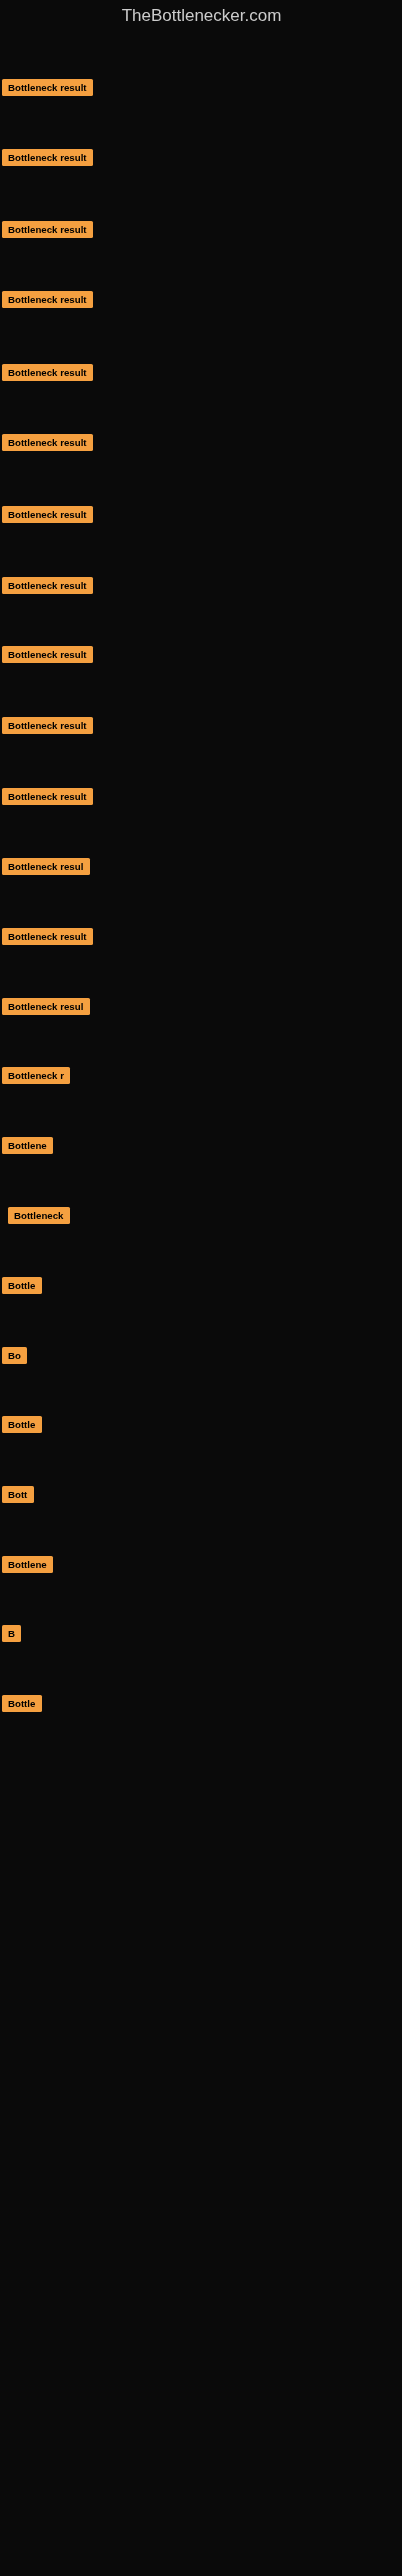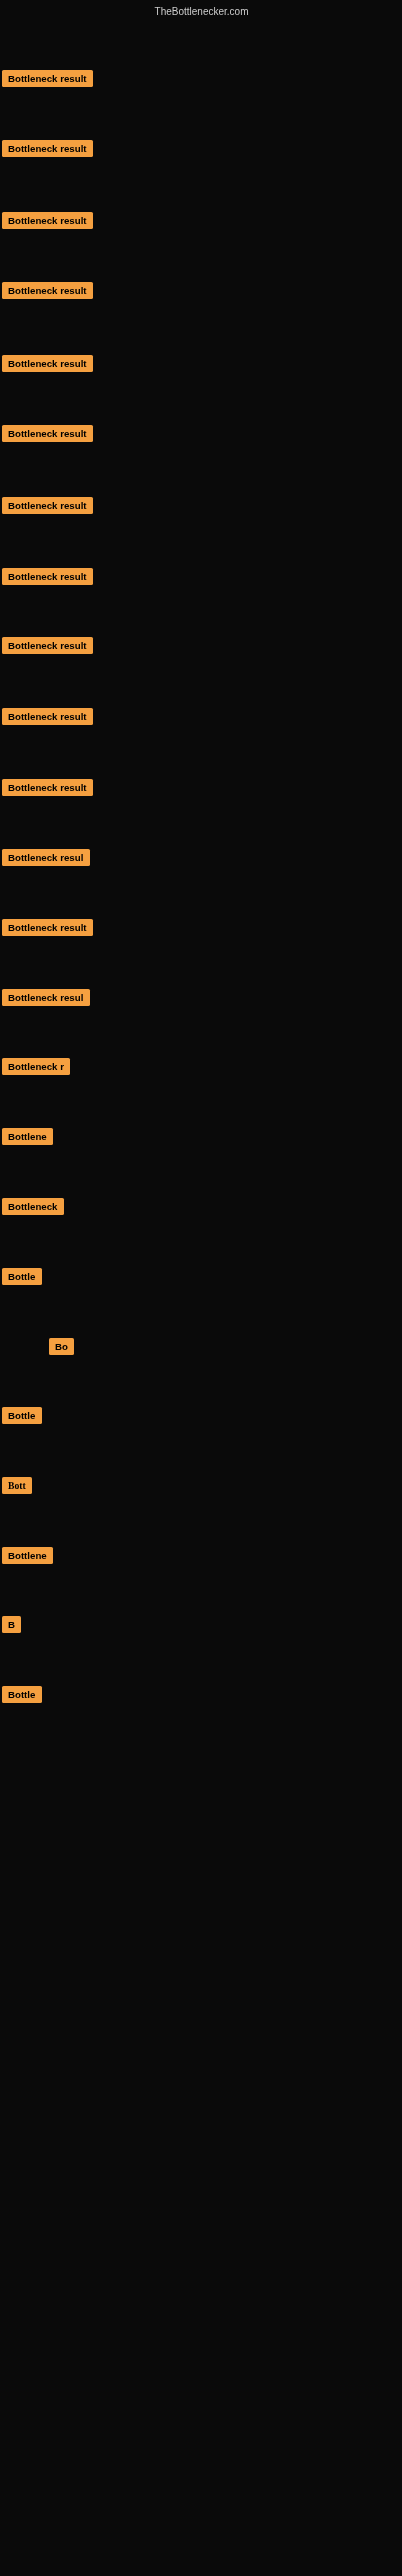--- a/index.html
+++ b/index.html
@@ -10,21 +10,21 @@
     body {
       width: 403px;
       min-height: 2576px;
       background-color: #0a0a0a;
       font-family: Arial, sans-serif;
       position: relative;
     }
     .site-title {
       text-align: center;
       color: #cccccc;
-      font-size: 10px;
+      font-size: 17px;
       padding: 6.4px 0 3.2px 0;
       font-weight: normal;
     }
     .bottleneck-badge {
       background-color: #f5a040;
       color: #000000;
       font-size: 9.7px;
       font-weight: bold;
       padding: 3.2px 6.4px;
       display: inline-block;
@@ -50,22 +50,22 @@
     <div style="position: absolute; top: 473px; left: 0px; padding: 3.2px 1.6px;"><span class="bottleneck-badge" style="max-width: 105px;">Bottleneck result</span></div>
     <div style="position: absolute; top: 544px; left: 0px; padding: 3.2px 1.6px;"><span class="bottleneck-badge" style="max-width: 105px;">Bottleneck result</span></div>
     <div style="position: absolute; top: 613px; left: 0px; padding: 3.2px 1.6px;"><span class="bottleneck-badge" style="max-width: 104px;">Bottleneck result</span></div>
     <div style="position: absolute; top: 684px; left: 0px; padding: 3.2px 1.6px;"><span class="bottleneck-badge" style="max-width: 102px;">Bottleneck result</span></div>
     <div style="position: absolute; top: 755px; left: 0px; padding: 3.2px 1.6px;"><span class="bottleneck-badge" style="max-width: 105px;">Bottleneck result</span></div>
     <div style="position: absolute; top: 825px; left: 0px; padding: 3.2px 1.6px;"><span class="bottleneck-badge" style="max-width: 97px;">Bottleneck resul</span></div>
     <div style="position: absolute; top: 895px; left: 0px; padding: 3.2px 1.6px;"><span class="bottleneck-badge" style="max-width: 101px;">Bottleneck result</span></div>
     <div style="position: absolute; top: 965px; left: 0px; padding: 3.2px 1.6px;"><span class="bottleneck-badge" style="max-width: 95px;">Bottleneck resul</span></div>
     <div style="position: absolute; top: 1034px; left: 0px; padding: 3.2px 1.6px; text-align: right;"><span class="bottleneck-badge" style="max-width: 71px;">Bottleneck r</span></div>
     <div style="position: absolute; top: 1104px; left: 0px; padding: 3.2px 1.6px;"><span class="bottleneck-badge" style="max-width: 56px;">Bottlene</span></div>
-    <div style="position: absolute; top: 1174px; left: 0px; padding: 3.2px 1.6px;"><span class="bottleneck-badge" style="max-width: 63px;">Bottleneck</span></div>
+    <div style="position: absolute; top: 1174px; left: 6px; padding: 3.2px 1.6px;"><span class="bottleneck-badge" style="max-width: 63px;">Bottleneck</span></div>
     <div style="position: absolute; top: 1244px; left: 0px; padding: 3.2px 1.6px;"><span class="bottleneck-badge" style="max-width: 47px;">Bottle</span></div>
-    <div style="position: absolute; top: 1314px; left: 0px; padding: 3.2px 1.6px;"><span class="bottleneck-badge" style="max-width: 26px; margin-left: 47px;">Bo</span></div>
+    <div style="position: absolute; top: 1314px; left: 0px; padding: 3.2px 1.6px;"><span class="bottleneck-badge" style="max-width: 26px;">Bo</span></div>
     <div style="position: absolute; top: 1383px; left: 0px; padding: 3.2px 1.6px;"><span class="bottleneck-badge" style="max-width: 48px;">Bottle</span></div>
-    <div style="position: absolute; top: 1453px; left: 0px; padding: 3.2px 1.6px;"><span class="bottleneck-badge" style="max-width: 37px; font-family: Liberation Serif, serif;">Bott</span></div>
+    <div style="position: absolute; top: 1453px; left: 0px; padding: 3.2px 1.6px;"><span class="bottleneck-badge" style="max-width: 37px;">Bott</span></div>
     <div style="position: absolute; top: 1523px; left: 0px; padding: 3.2px 1.6px;"><span class="bottleneck-badge" style="max-width: 55px;">Bottlene</span></div>
     <div style="position: absolute; top: 1592px; left: 0px; padding: 3.2px 1.6px;"><span class="bottleneck-badge" style="max-width: 19.3px;">B</span></div>
     <div style="position: absolute; top: 1662px; left: 0px; padding: 3.2px 1.6px;"><span class="bottleneck-badge" style="max-width: 45px;">Bottle</span></div>
   </div>
 
 
 </body></html>

